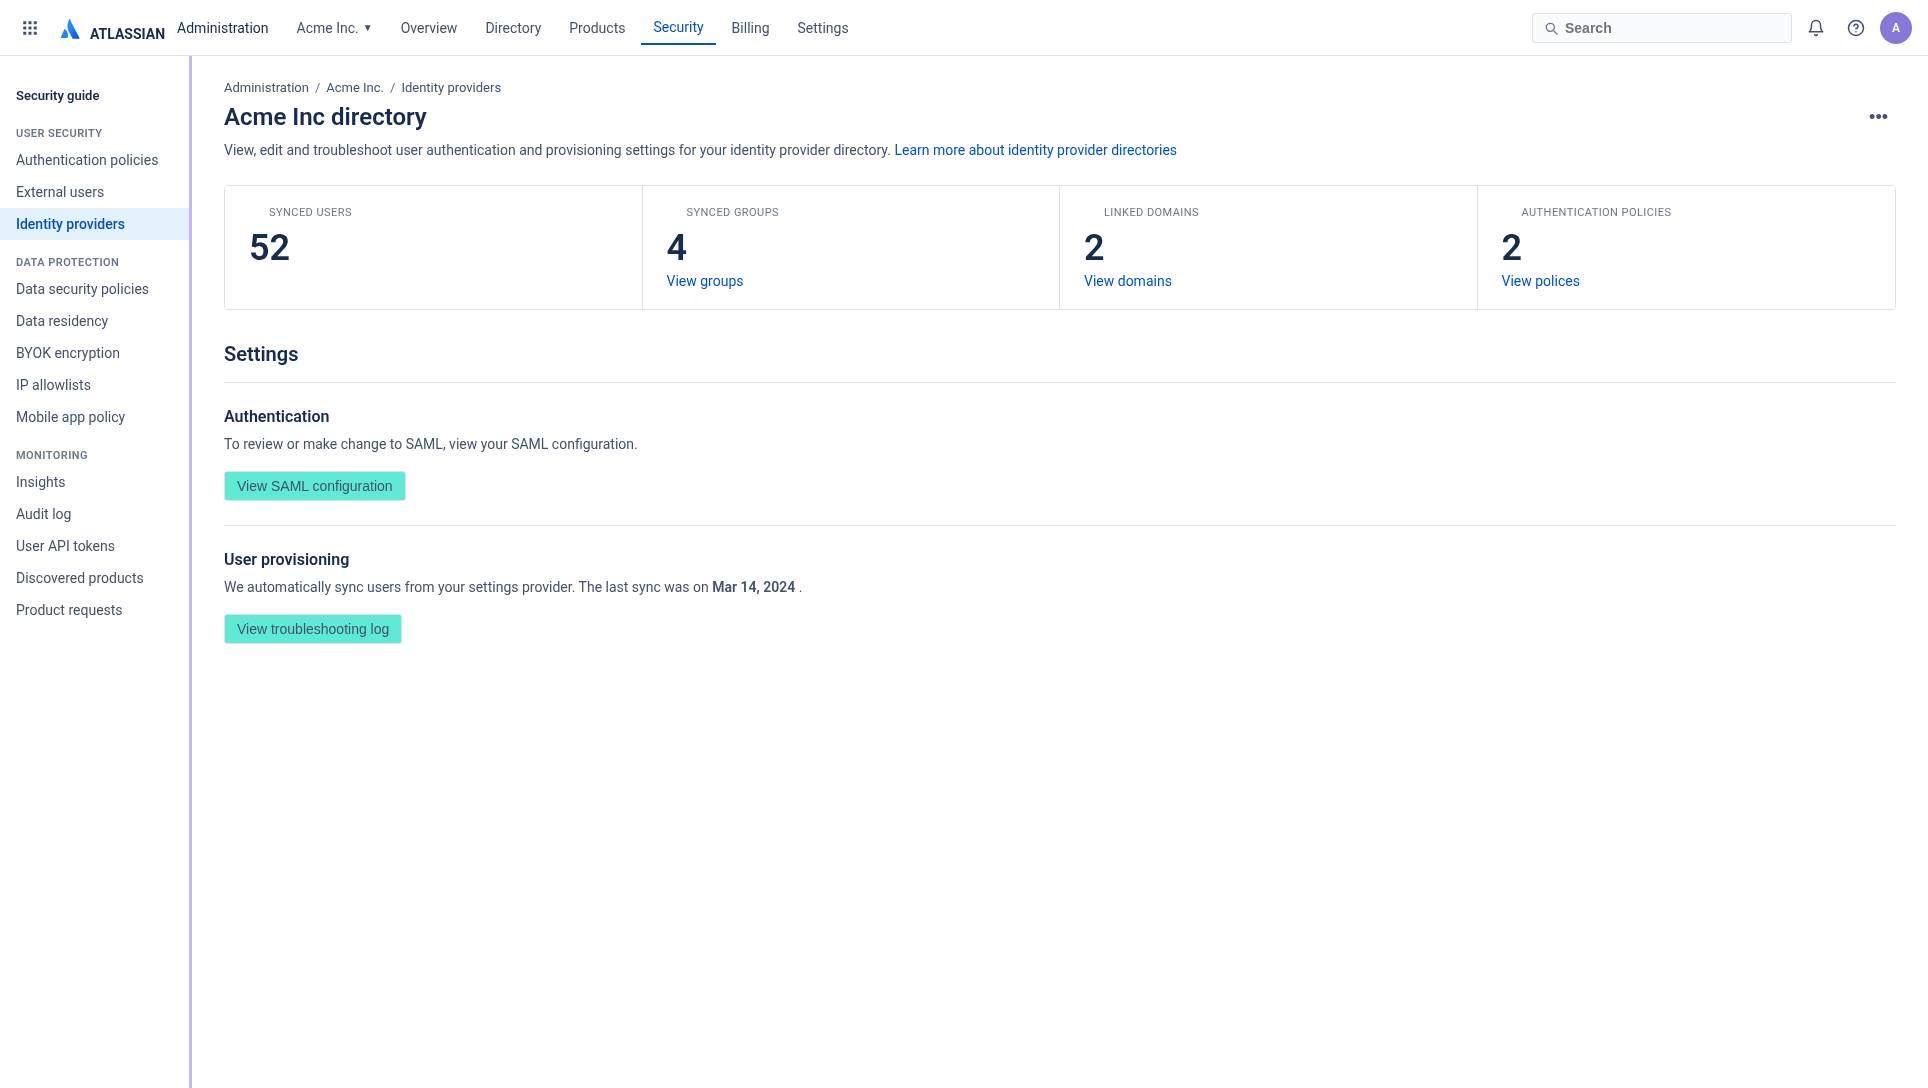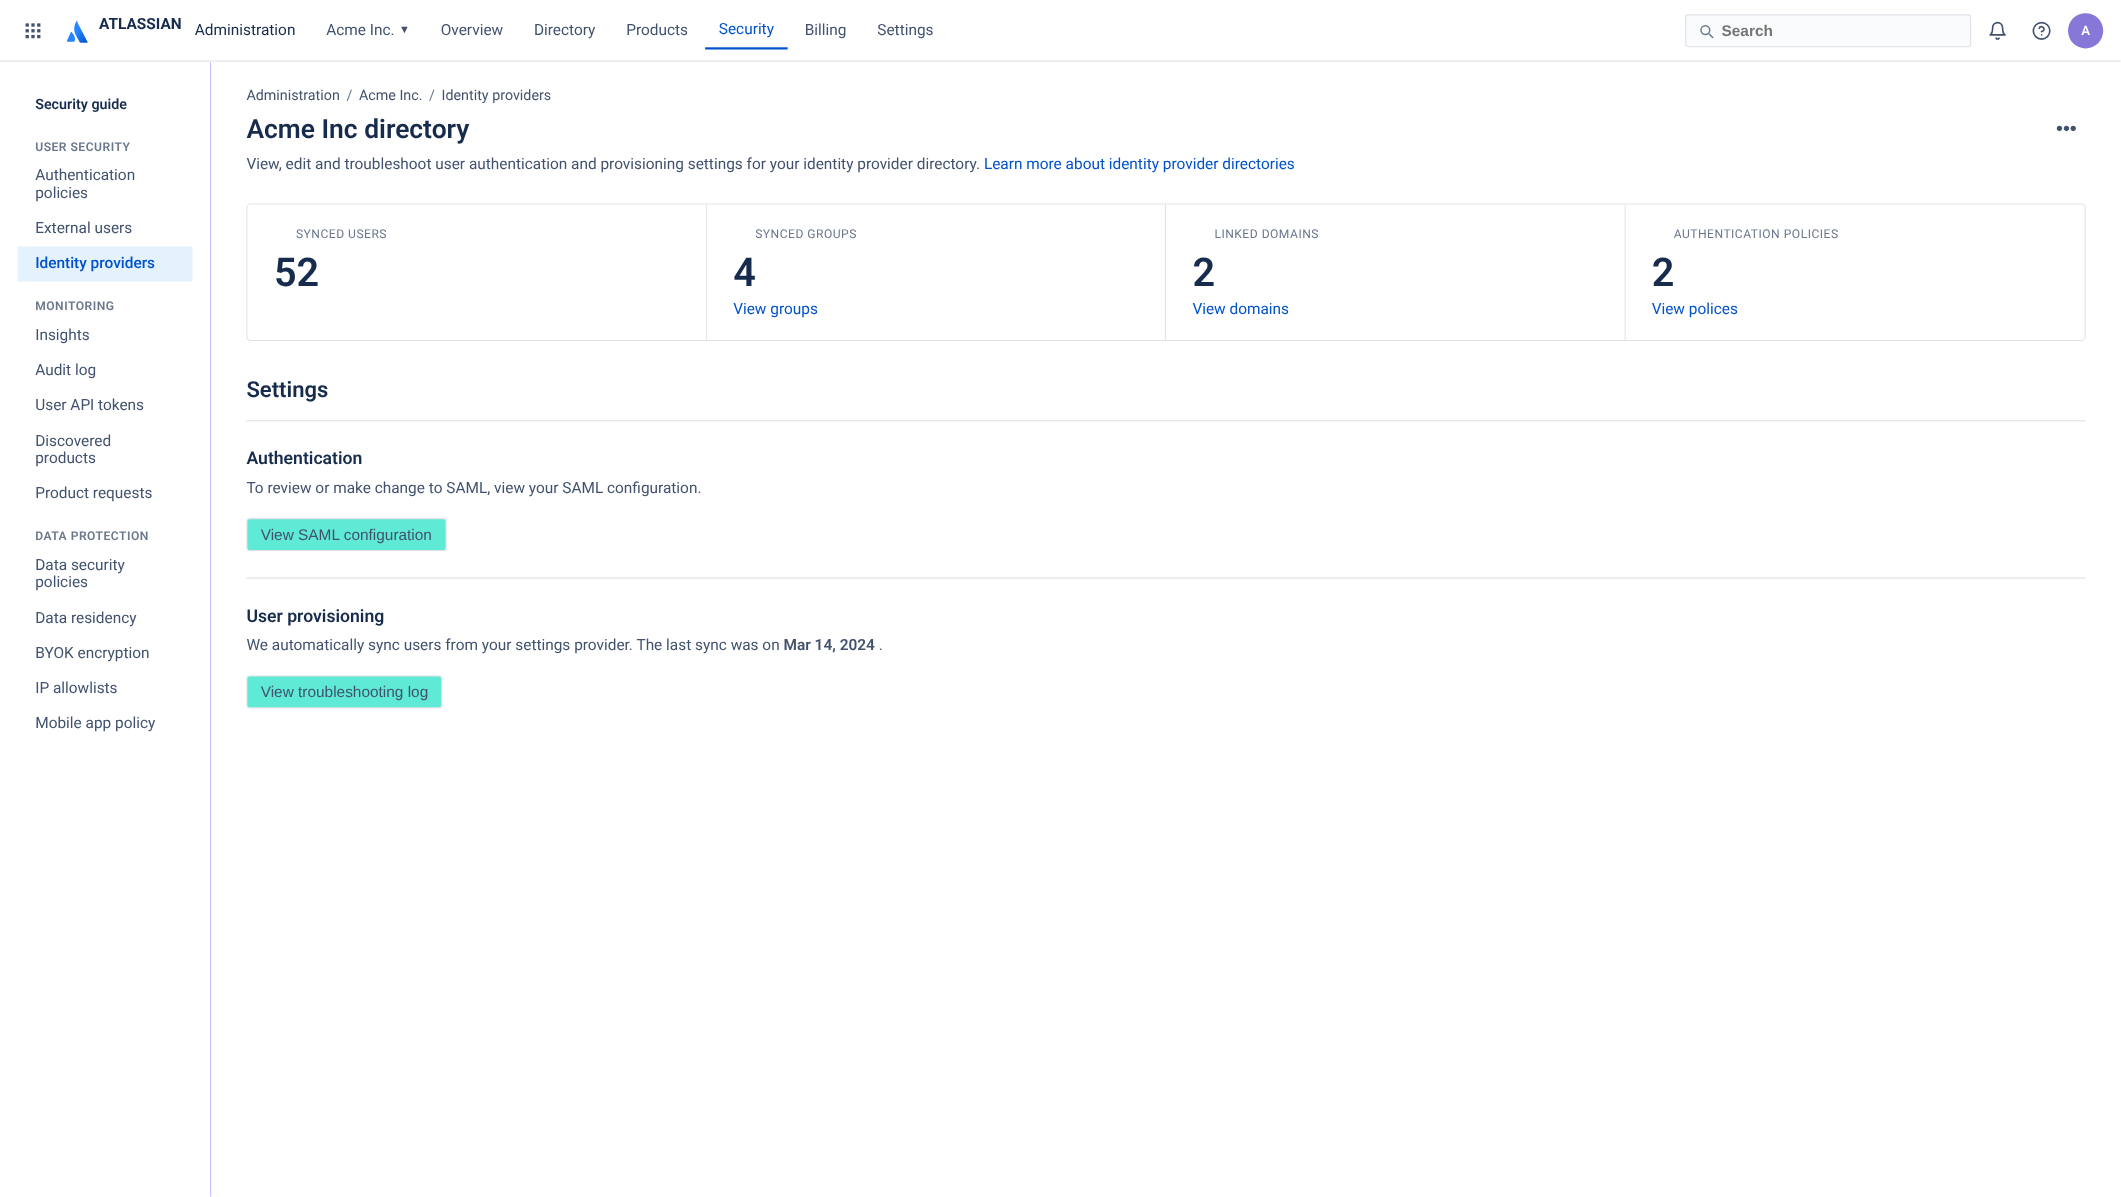--- a/index.html
+++ b/index.html
@@ -7,21 +7,21 @@
 
     
     .topnav {
       display: flex; align-items: center; height: 56px;
       background: #fff; border-bottom: 1px solid #dfe1e6;
       padding: 0 16px; gap: 8px; position: sticky; top: 0; z-index: 100;
     }
     .topnav-left { display: flex; align-items: center; gap: 12px; }
     .grid-icon { display: flex; align-items: center; justify-content: center; width: 28px; height: 28px; cursor: pointer; }
     .grid-icon svg { width: 18px; height: 18px; fill: #42526e; }
-    .atlassian-logo { display: flex; align-items: flex-start; gap: 6px; }
+    .atlassian-logo { display: flex; align-items: flex-end; gap: 6px; }
     .atlassian-logo-mark { width: 28px; height: 28px; }
     .atlassian-text { font-weight: 700; font-size: 14px; color: #172b4d; }
     .admin-text { font-size: 14px; color: #172b4d; }
     .topnav-nav { display: flex; align-items: center; gap: 4px; margin-left: 8px; }
     .topnav-nav a {
       padding: 8px 12px; font-size: 14px; color: #42526e; text-decoration: none;
       border-radius: 3px; cursor: pointer;
     }
     .topnav-nav a.active { color: #0052cc; border-bottom: 2px solid #0052cc; border-radius: 0; }
     .topnav-right { margin-left: auto; display: flex; align-items: center; gap: 8px; }
@@ -35,21 +35,21 @@
     .icon-btn {
       width: 32px; height: 32px; border-radius: 50%; display: flex; align-items: center; justify-content: center;
       cursor: pointer; border: none; background: transparent;
     }
     .avatar { width: 32px; height: 32px; border-radius: 50%; background: #8777d9; display: flex; align-items: center; justify-content: center; color: #fff; font-size: 12px; font-weight: 600; cursor: pointer; overflow: hidden; }
 
     
     .layout { display: flex; height: calc(100vh - 56px); }
 
     
-    .sidebar { width: 192px; background: #fff; border-right: 1px solid #c4b5fd; overflow-y: auto; padding: 16px 16px; flex-shrink: 0; }
+    .sidebar { width: 192px; background: #fff; border-right: 3px solid #c4b5fd; overflow-y: auto; padding: 16px 0; flex-shrink: 0; }
     .sidebar-title { font-size: 13px; font-weight: 600; color: #172b4d; padding: 16px 16px 8px; cursor: pointer; }
     .sidebar-section-label { font-size: 11px; font-weight: 600; color: #6b778c; text-transform: uppercase; padding: 16px 16px 4px; letter-spacing: 0.04em; }
     .sidebar-item {
       display: block; padding: 8px 16px; font-size: 14px; color: #42526e;
       text-decoration: none; cursor: pointer; border-radius: 0;
     }
     .sidebar-item.active { color: #0052cc; background: #e3f2fd; font-weight: 500; }
 
     
     .main { flex: 1; overflow-y: auto; padding: 24px 32px; background: #fff; }
@@ -168,35 +168,35 @@
     <div class="sidebar-title">Security guide</div>
 
     <div>
       <div class="sidebar-section-label">USER SECURITY</div>
       <a class="sidebar-item">Authentication policies</a>
       <a class="sidebar-item">External users</a>
       <a class="sidebar-item active">Identity providers</a>
     </div>
 
     <div>
+      <div class="sidebar-section-label">DATA PROTECTION</div>
+      <a class="sidebar-item">Data security policies</a>
+      <a class="sidebar-item">Data residency</a>
+      <a class="sidebar-item">BYOK encryption</a>
+      <a class="sidebar-item">IP allowlists</a>
+      <a class="sidebar-item">Mobile app policy</a>
+    </div>
+
+    <div>
       <div class="sidebar-section-label">MONITORING</div>
       <a class="sidebar-item">Insights</a>
       <a class="sidebar-item">Audit log</a>
       <a class="sidebar-item">User API tokens</a>
       <a class="sidebar-item">Discovered products</a>
       <a class="sidebar-item">Product requests</a>
-    </div>
-
-    <div>
-      <div class="sidebar-section-label">DATA PROTECTION</div>
-      <a class="sidebar-item">Data security policies</a>
-      <a class="sidebar-item">Data residency</a>
-      <a class="sidebar-item">BYOK encryption</a>
-      <a class="sidebar-item">IP allowlists</a>
-      <a class="sidebar-item">Mobile app policy</a>
     </div>
   </aside>
 
   <main class="main">
 
     <div class="breadcrumb">
       <a>Administration</a>
       <span class="breadcrumb-sep">/</span>
       <a>Acme Inc.</a>
       <span class="breadcrumb-sep">/</span>

